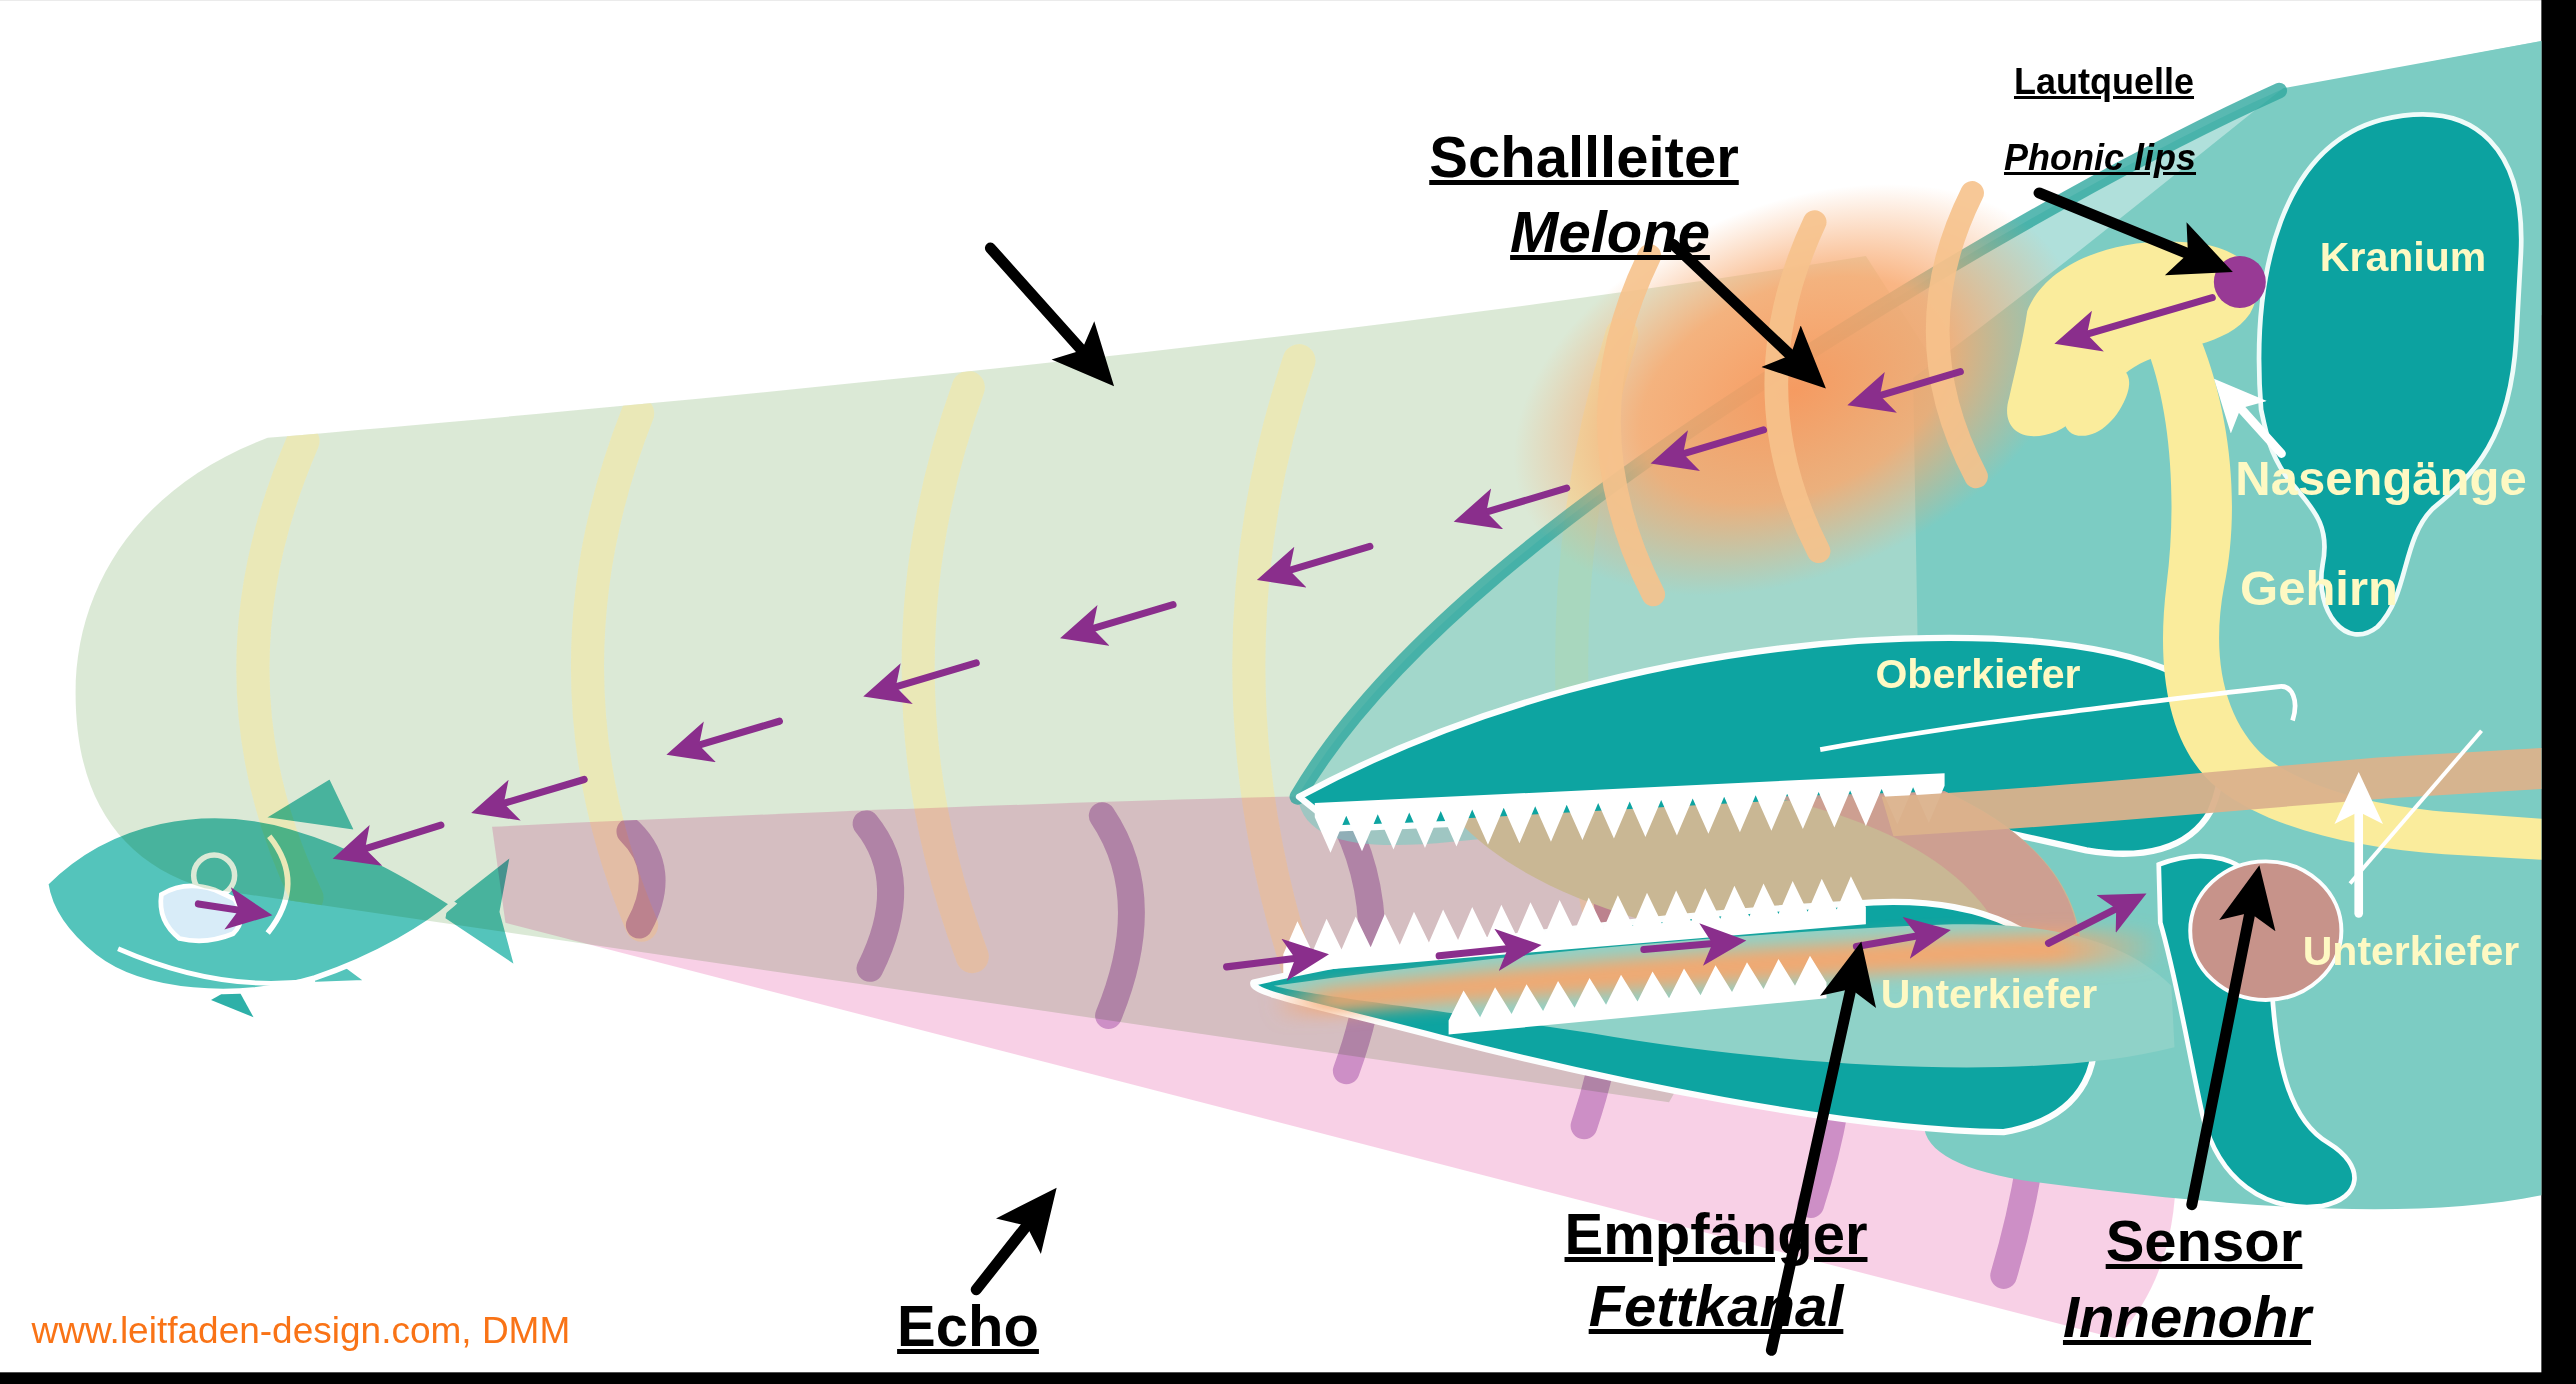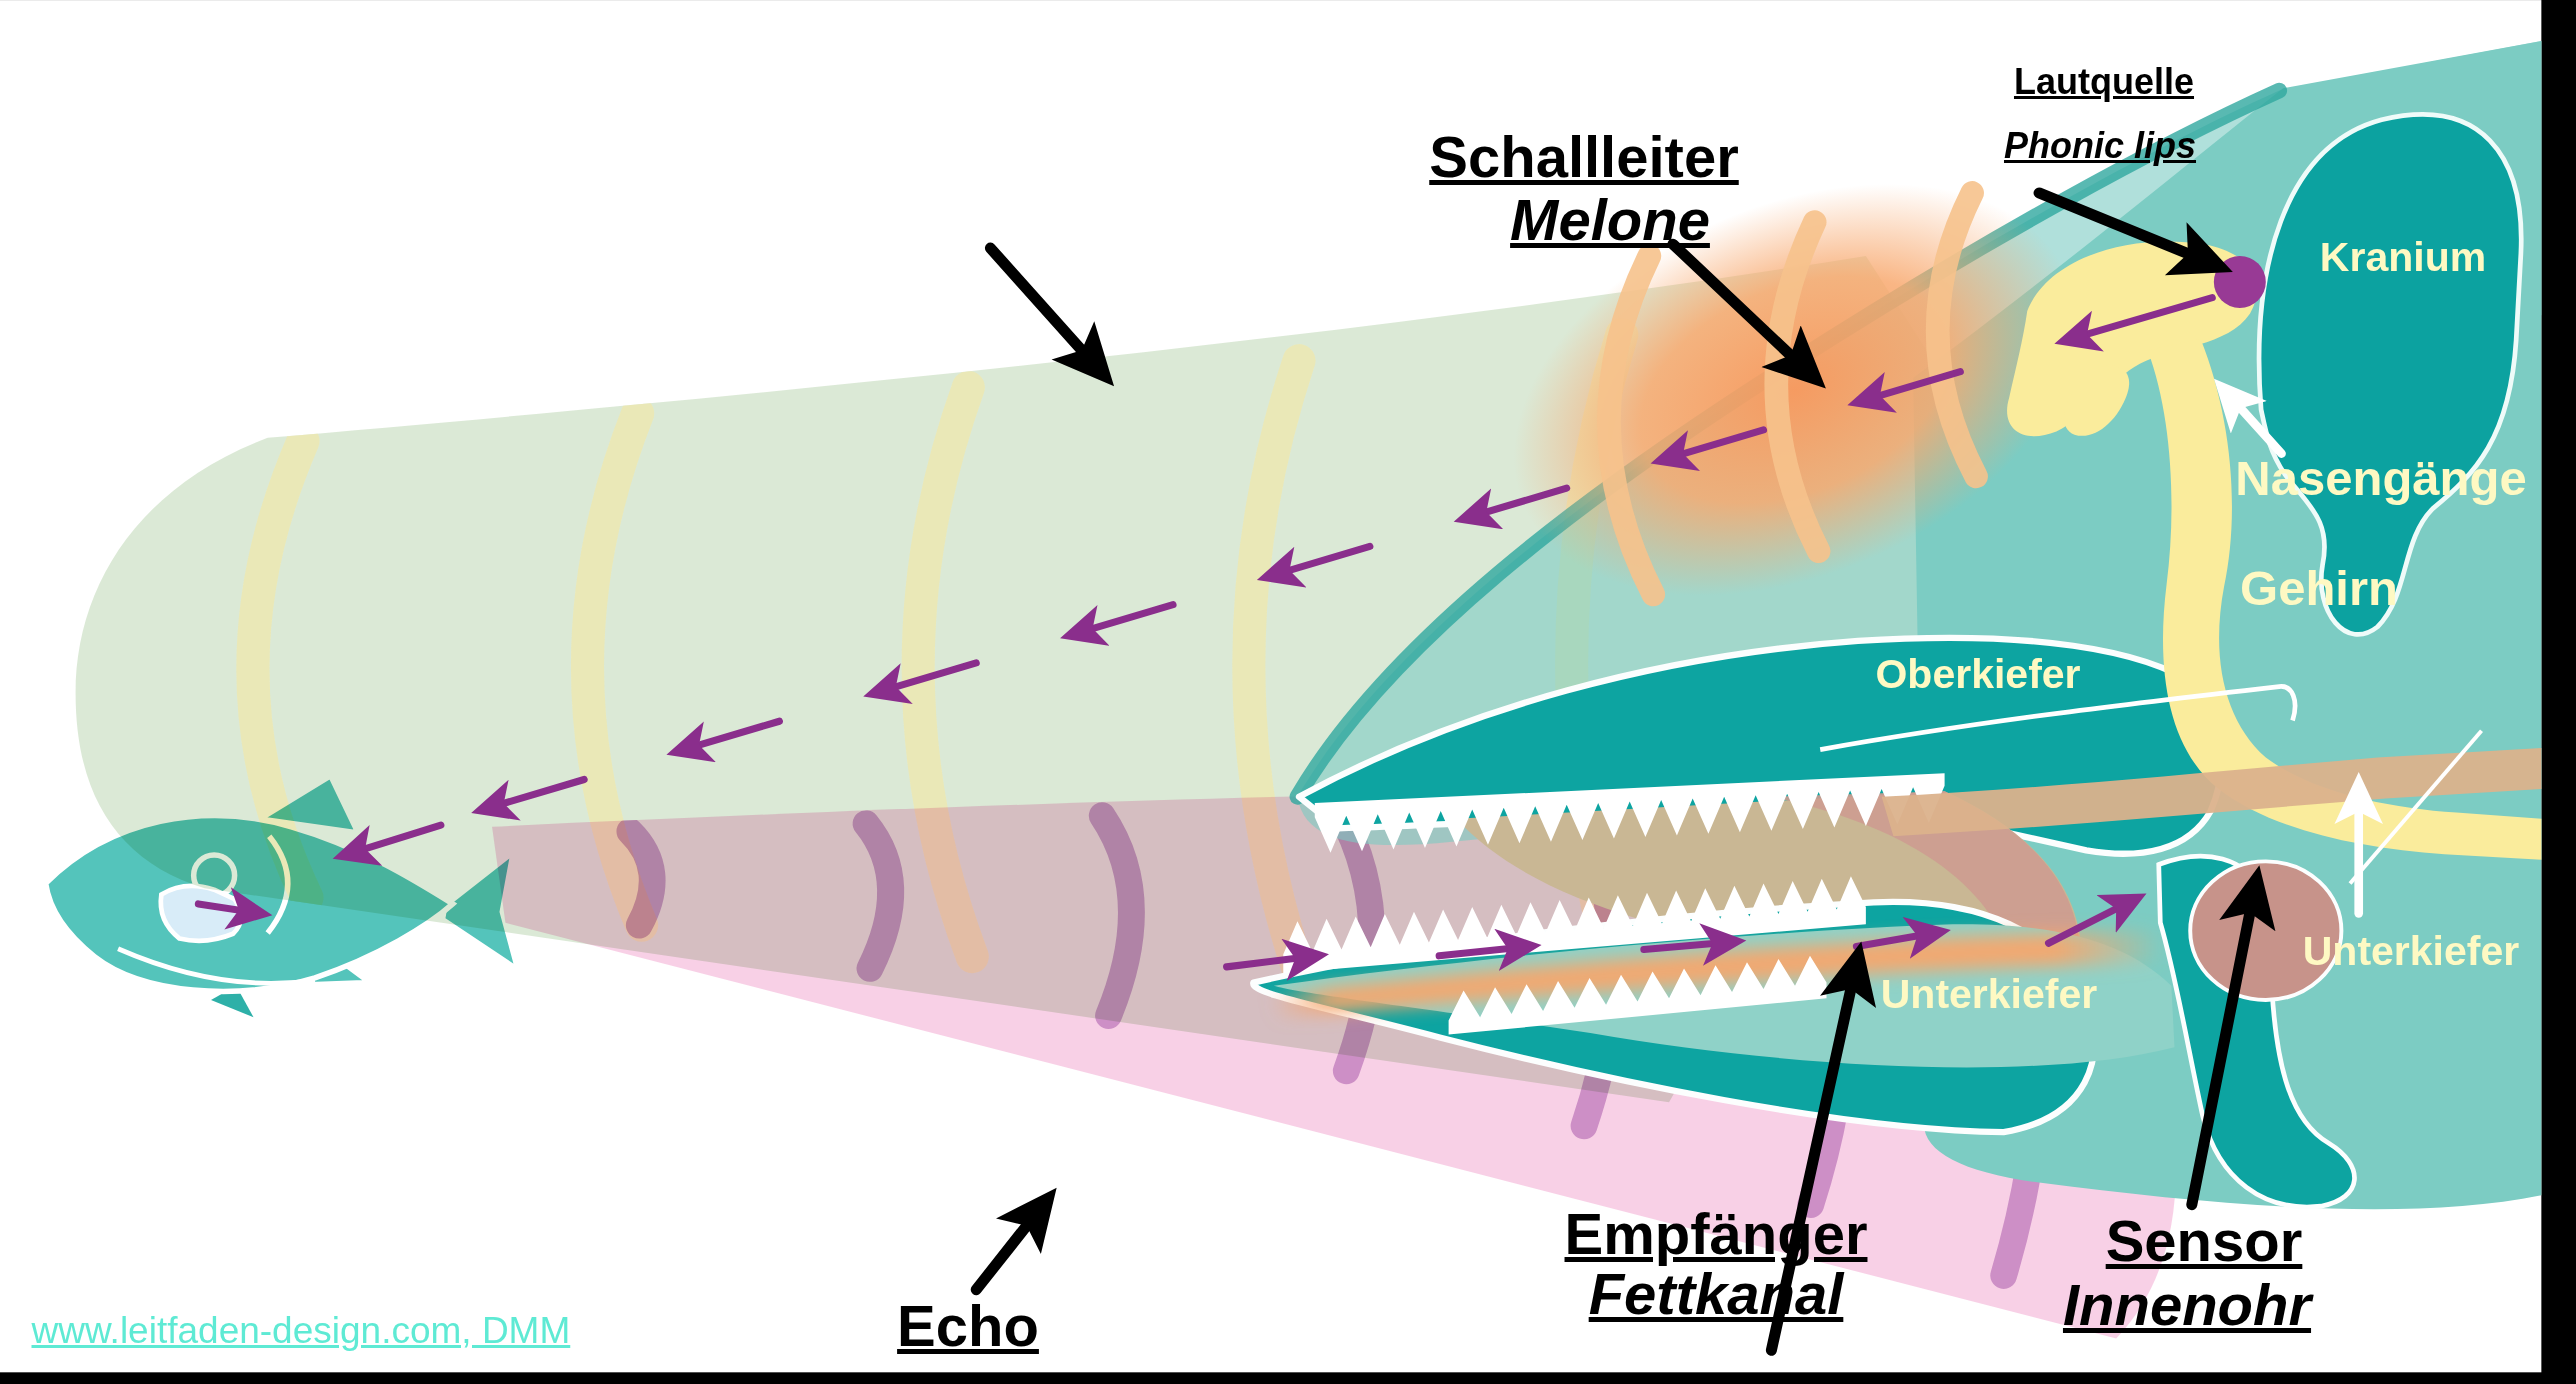--- a/index.html
+++ b/index.html
@@ -2,27 +2,27 @@
 <html style="font-size:12.6px"><head>
 <meta charset="utf-8">
 <style>
   html,body{margin:0;padding:0;background:#000;}
   #stage{position:relative;width:2576px;height:1385px;background:#000;overflow:hidden;
          font-family:"Liberation Sans",sans-serif;}
   #art{position:absolute;left:0;top:0;}
   .lbl{position:absolute;transform:translate(-50%,-50%);white-space:nowrap;
        font-weight:bold;color:#000;line-height:1;}
   .lbl.white{color:#fef9c3;}
-  .lbl.it{font-style:italic;}
+  .lbl.it{font-style:italic;margin-top:12px;}
   .lbl.s56{font-size:36px;text-decoration:underline;}
   .lbl.s54{font-size:58px;text-decoration:underline;}
   .lbl.s52{font-size:41px;}
   .lbl.s50{font-size:49px;}
   #watermark{position:absolute;transform:translate(0,-50%);font-weight:normal;
-             font-size:37px;color:#5eead4;white-space:nowrap;text-decoration:underline;}
+             font-size:37px;color:#f97316;white-space:nowrap;}
 </style>
 </head>
 <body>
 
 <div id="stage">
 
 <svg id="art" width="2576" height="1385" viewBox="0 0 3272 1759">
   <defs>
     <radialGradient id="melonGrad" cx="50%" cy="50%" r="50%">
       <stop offset="0%" stop-color="#F8995E" stop-opacity="0.97"></stop>

